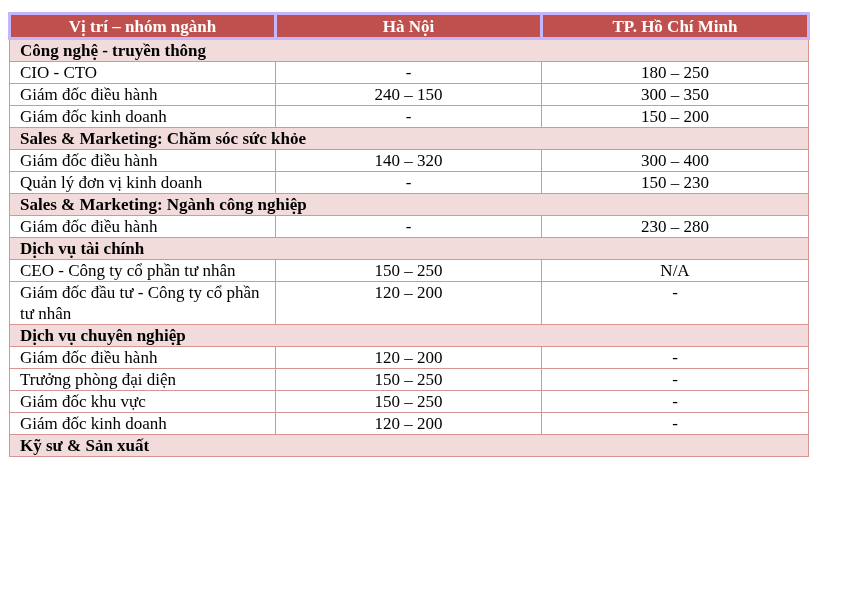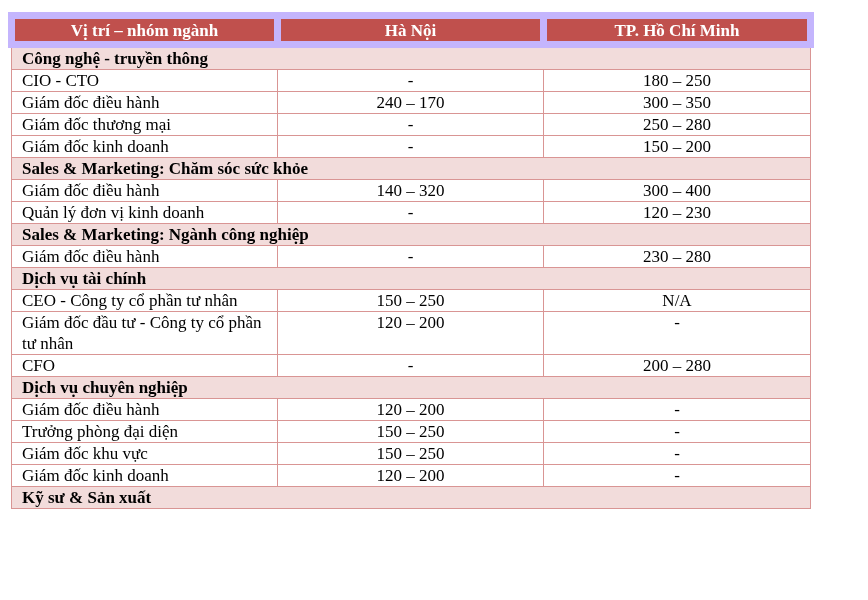--- a/index.html
+++ b/index.html
@@ -4,21 +4,21 @@
 <style>
   html, body { margin:0; padding:0; background:#ffffff; }
   body { width:868px; height:600px; position:relative; overflow:hidden;
          font-family:"Liberation Serif", "DejaVu Serif", serif; color:#000; }
   table.salary { position:absolute; left:8px; top:12px; width:799px;
          border-collapse:collapse; table-layout:fixed; font-size:17px; line-height:21px; }
   table.salary col.c1 { width:266px; }
   table.salary col.c2 { width:266px; }
   table.salary col.c3 { width:267px; }
   th { background:#C0504D; color:#ffffff; font-weight:bold; height:22px; padding:0 6px;
-       text-align:center; border:7px solid #c4b5fd; }
+       text-align:center; border:3px solid #c4b5fd; }
   td { border:1px solid #D99594; padding:0 6px 0 10px; height:21px; vertical-align:top; }
   tr.section td { background:#F2DCDB; font-weight:bold; padding-left:10px; }
   tr.item td.num { text-align:center; padding-left:6px; }
   tr.tall td { height:42px; }
 </style>
 </head>
 <body>
 
 <table class="salary">
   <colgroup>
@@ -38,46 +38,41 @@
         <td colspan="3">Công nghệ - truyền thông</td>
       </tr>
     <tr class="item">
       <td>CIO - CTO</td>
       <td class="num">-</td>
       <td class="num">180 – 250</td>
     </tr>
 
     <tr class="item">
       <td>Giám đốc điều hành</td>
-      <td class="num">240 – 170</td>
+      <td class="num">240 – 150</td>
       <td class="num">300 – 350</td>
-    </tr>
-    <tr class="item">
-      <td>Giám đốc thương mại</td>
-      <td class="num">-</td>
-      <td class="num">250 – 280</td>
     </tr>
     <tr class="item">
       <td>Giám đốc kinh doanh</td>
       <td class="num">-</td>
       <td class="num">150 – 200</td>
     </tr>
 
     <tr class="section">
         <td colspan="3">Sales &amp; Marketing: Chăm sóc sức khỏe</td>
       </tr>
     <tr class="item">
       <td>Giám đốc điều hành</td>
       <td class="num">140 – 320</td>
       <td class="num">300 – 400</td>
     </tr>
     <tr class="item">
       <td>Quản lý đơn vị kinh doanh</td>
       <td class="num">-</td>
-      <td class="num">120 – 230</td>
+      <td class="num">150 – 230</td>
     </tr>
 
     <tr class="section">
         <td colspan="3">Sales &amp; Marketing: Ngành công nghiệp</td>
       </tr>
     <tr class="item">
       <td>Giám đốc điều hành</td>
       <td class="num">-</td>
       <td class="num">230 – 280</td>
     </tr>
@@ -89,25 +84,20 @@
       <td>CEO - Công ty cổ phần tư nhân</td>
       <td class="num">150 – 250</td>
       <td class="num">N/A</td>
     </tr>
     <tr class="item tall">
       <td>Giám đốc đầu tư - Công ty cổ phần tư nhân</td>
       <td class="num">120 – 200</td>
       <td class="num">-</td>
     </tr>
 
-    <tr class="item">
-      <td>CFO</td>
-      <td class="num">-</td>
-      <td class="num">200 – 280</td>
-    </tr>
 
     <tr class="section">
         <td colspan="3">Dịch vụ chuyên nghiệp</td>
       </tr>
     <tr class="item">
       <td>Giám đốc điều hành</td>
       <td class="num">120 – 200</td>
       <td class="num">-</td>
     </tr>
     <tr class="item">

